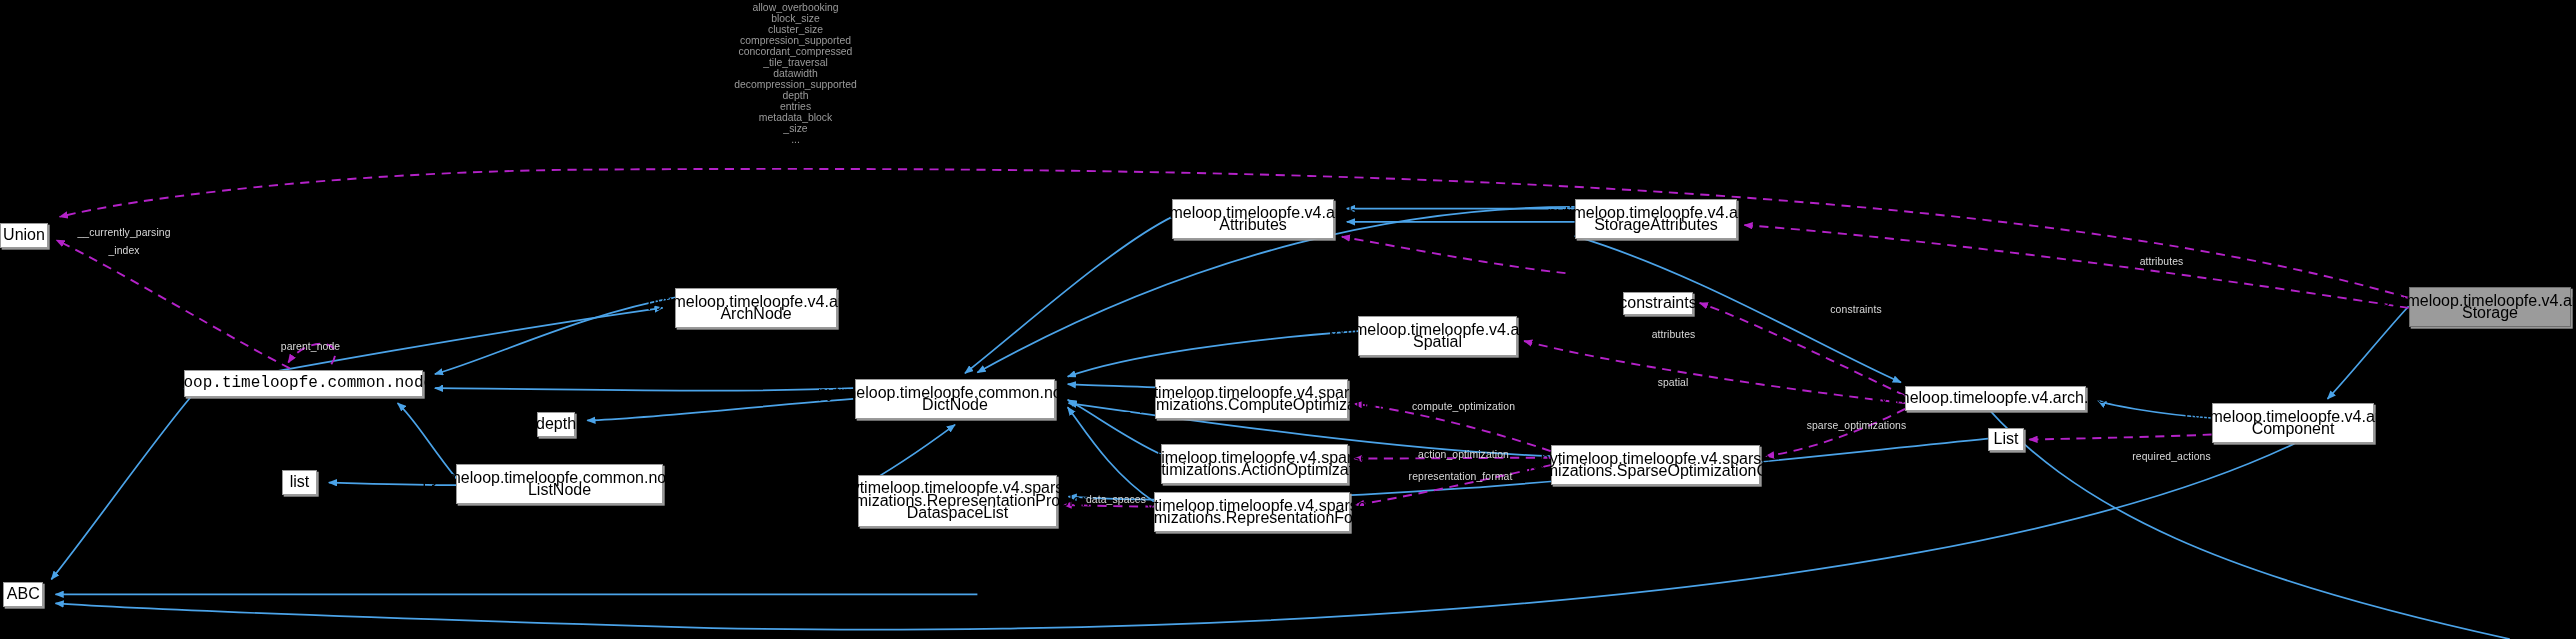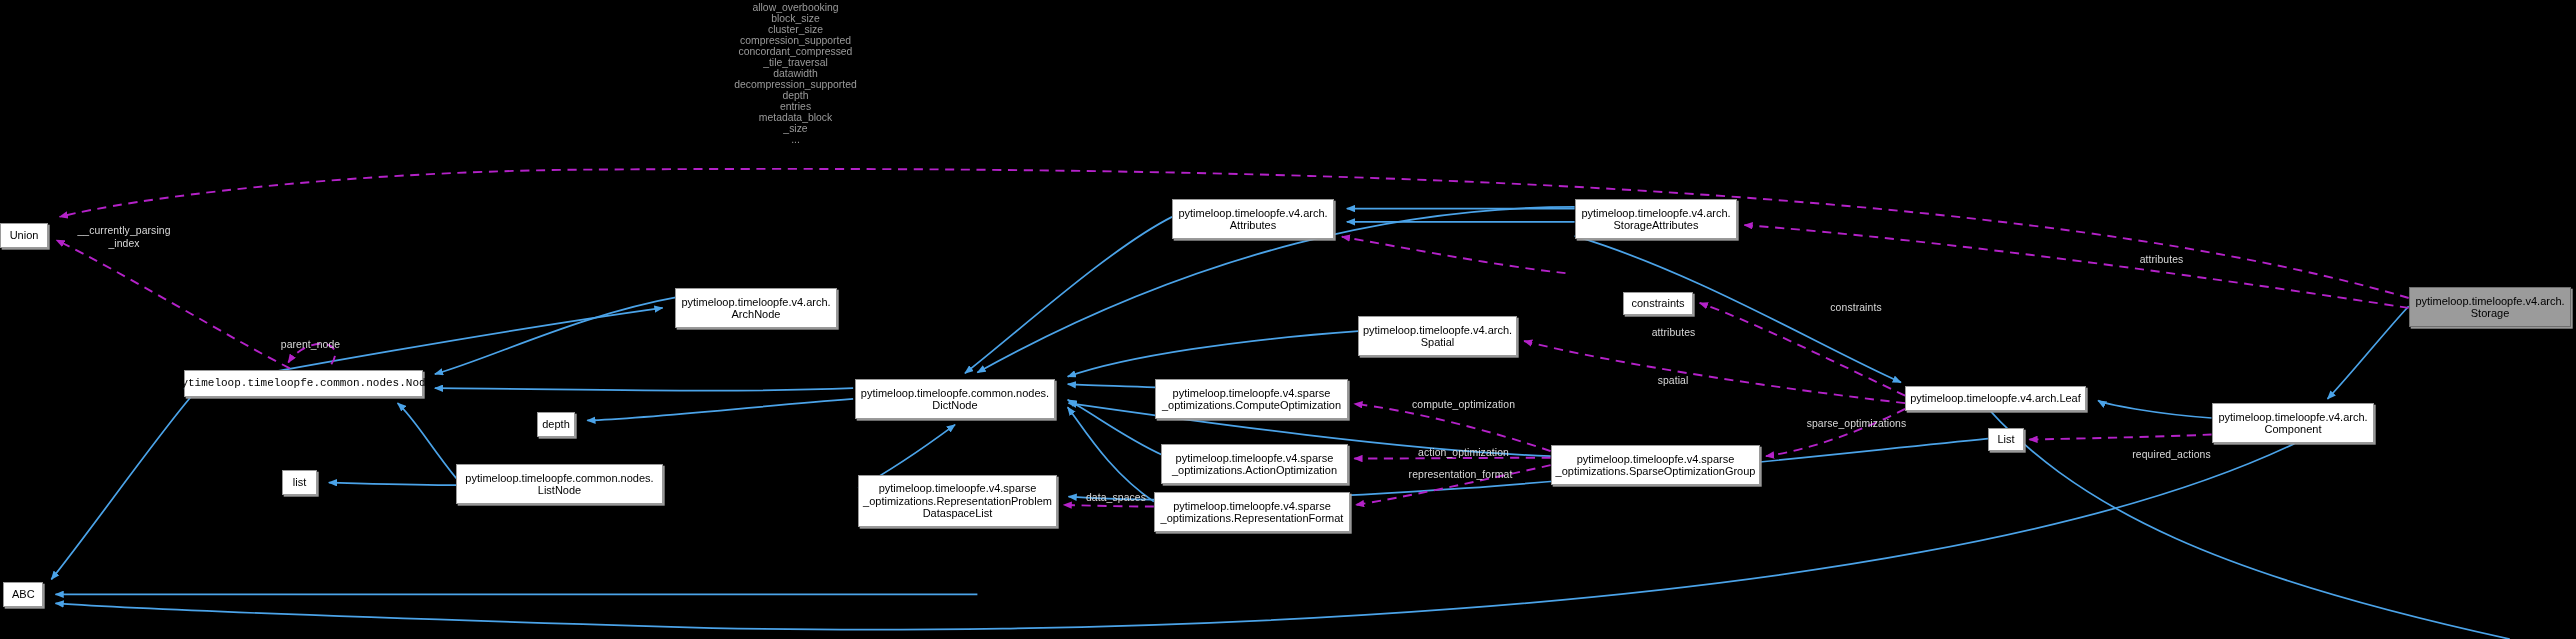--- a/index.html
+++ b/index.html
@@ -4,24 +4,24 @@
 <style>
   html,body{margin:0;padding:0;background:#000;}
   body{width:2576px;height:639px;position:relative;overflow:hidden;
        font-family:"Liberation Sans","DejaVu Sans",sans-serif;}
   #diagram{position:absolute;inset:0;width:2100px;height:639px;}
   svg.edges{position:absolute;left:0;top:0;width:2576px;height:639px;pointer-events:none;}
 
   .node{position:absolute;box-sizing:border-box;background:#fff;border:0.8px solid #9a9a9a;
         box-shadow:1.7px 1.7px 0 rgba(160,160,160,.95);
         display:flex;align-items:center;justify-content:center;text-align:center;
-        color:#000;font-size:11px;line-height:12.4px;padding:1.7px 4.1px;white-space:pre-line;}
+        color:#000;font-size:16px;line-height:12.4px;padding:1.7px 4.1px;white-space:pre-line;}
   .node.focus{background:#9b9b9b;border-color:#6e6e6e;}
 
-  .edge-label{position:absolute;color:#d9d9d9;font-size:10.4px;line-height:13px;
+  .edge-label{position:absolute;color:#d9d9d9;font-size:10.4px;line-height:18px;
               text-align:center;white-space:pre-line;letter-spacing:0.1px;}
   .attr-list{position:absolute;color:#9a9a9a;font-size:10.4px;line-height:11px;
              text-align:center;white-space:pre-line;}
 </style>
 </head>
 <body>
 
 <div id="diagram">
 
   <svg class="edges" viewBox="0 0 3110 772" preserveAspectRatio="none">

